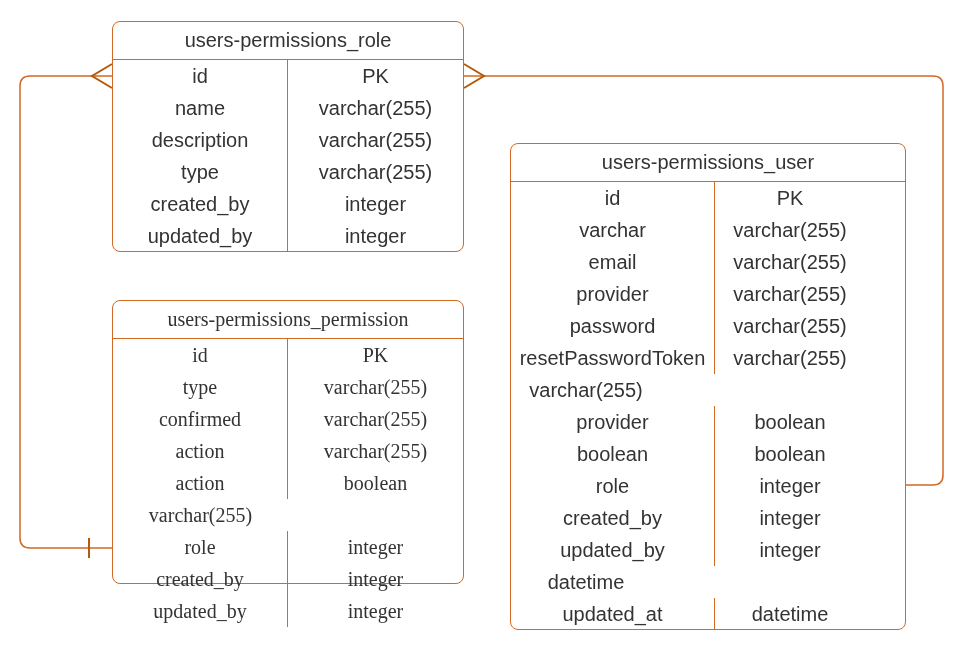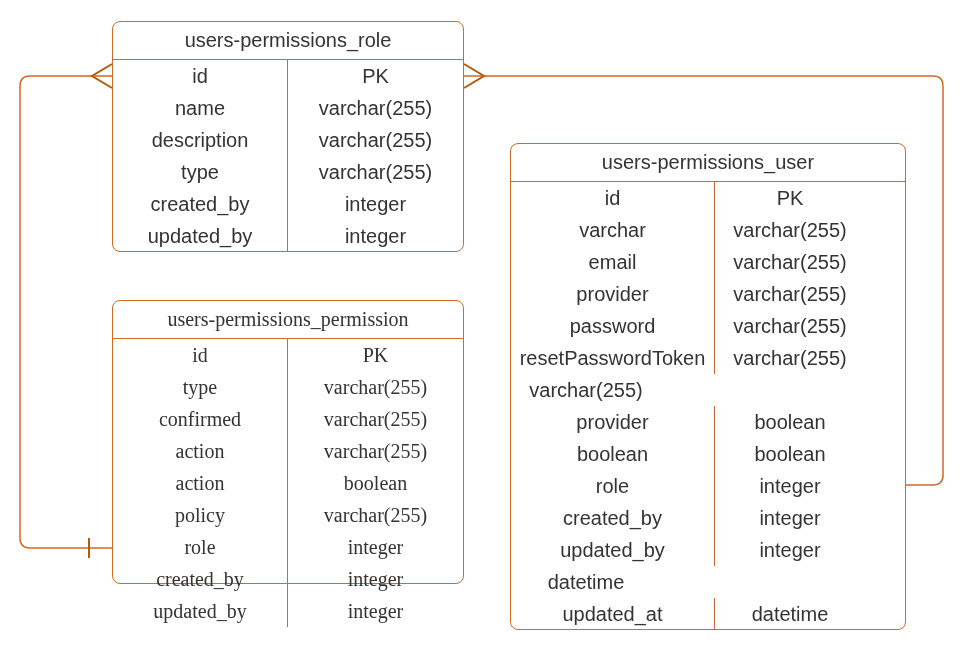--- a/index.html
+++ b/index.html
@@ -134,21 +134,20 @@
         </div>
         <div class="erd-row">
           <div class="cell name">action</div>
           <div class="cell type">varchar(255)</div>
         </div>
         <div class="erd-row">
           <div class="cell name">action</div>
           <div class="cell type">boolean</div>
         </div>
         <div class="erd-row">
-          <div class="cell name">policy</div>
           <div class="cell type">varchar(255)</div>
         </div>
         <div class="erd-row">
           <div class="cell name">role</div>
           <div class="cell type">integer</div>
         </div>
         <div class="erd-row">
           <div class="cell name">created_by</div>
           <div class="cell type">integer</div>
         </div>

